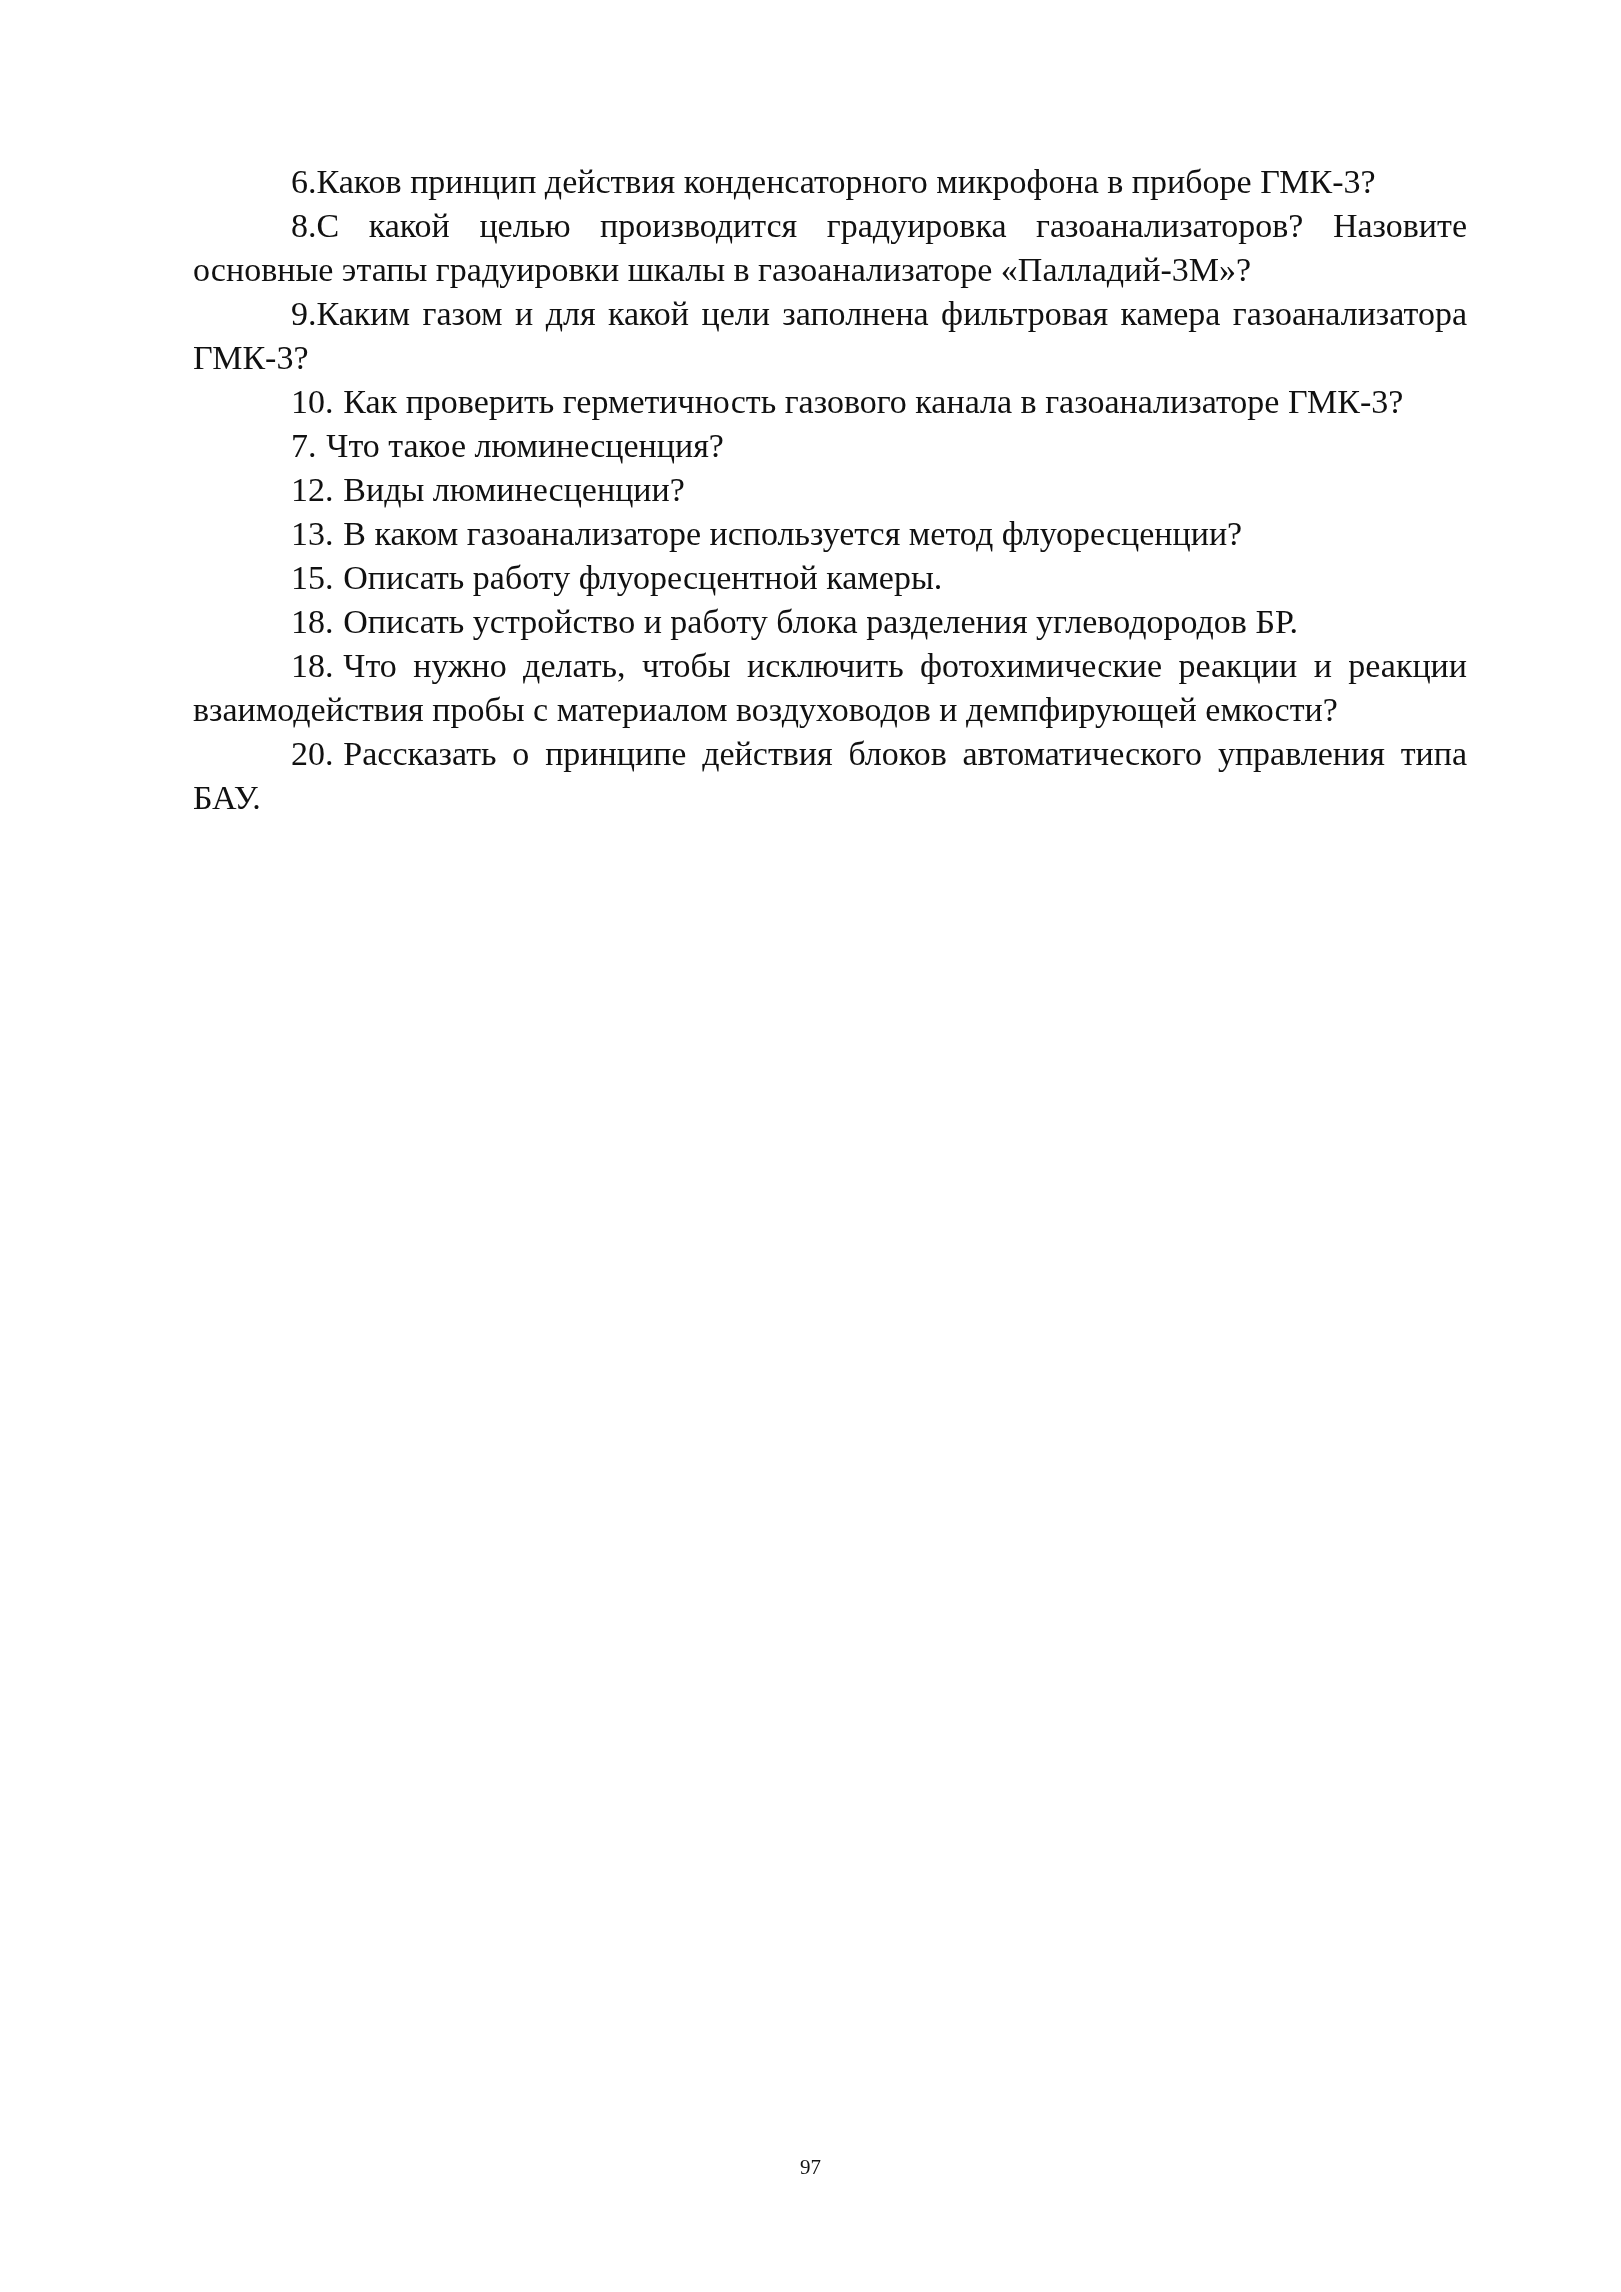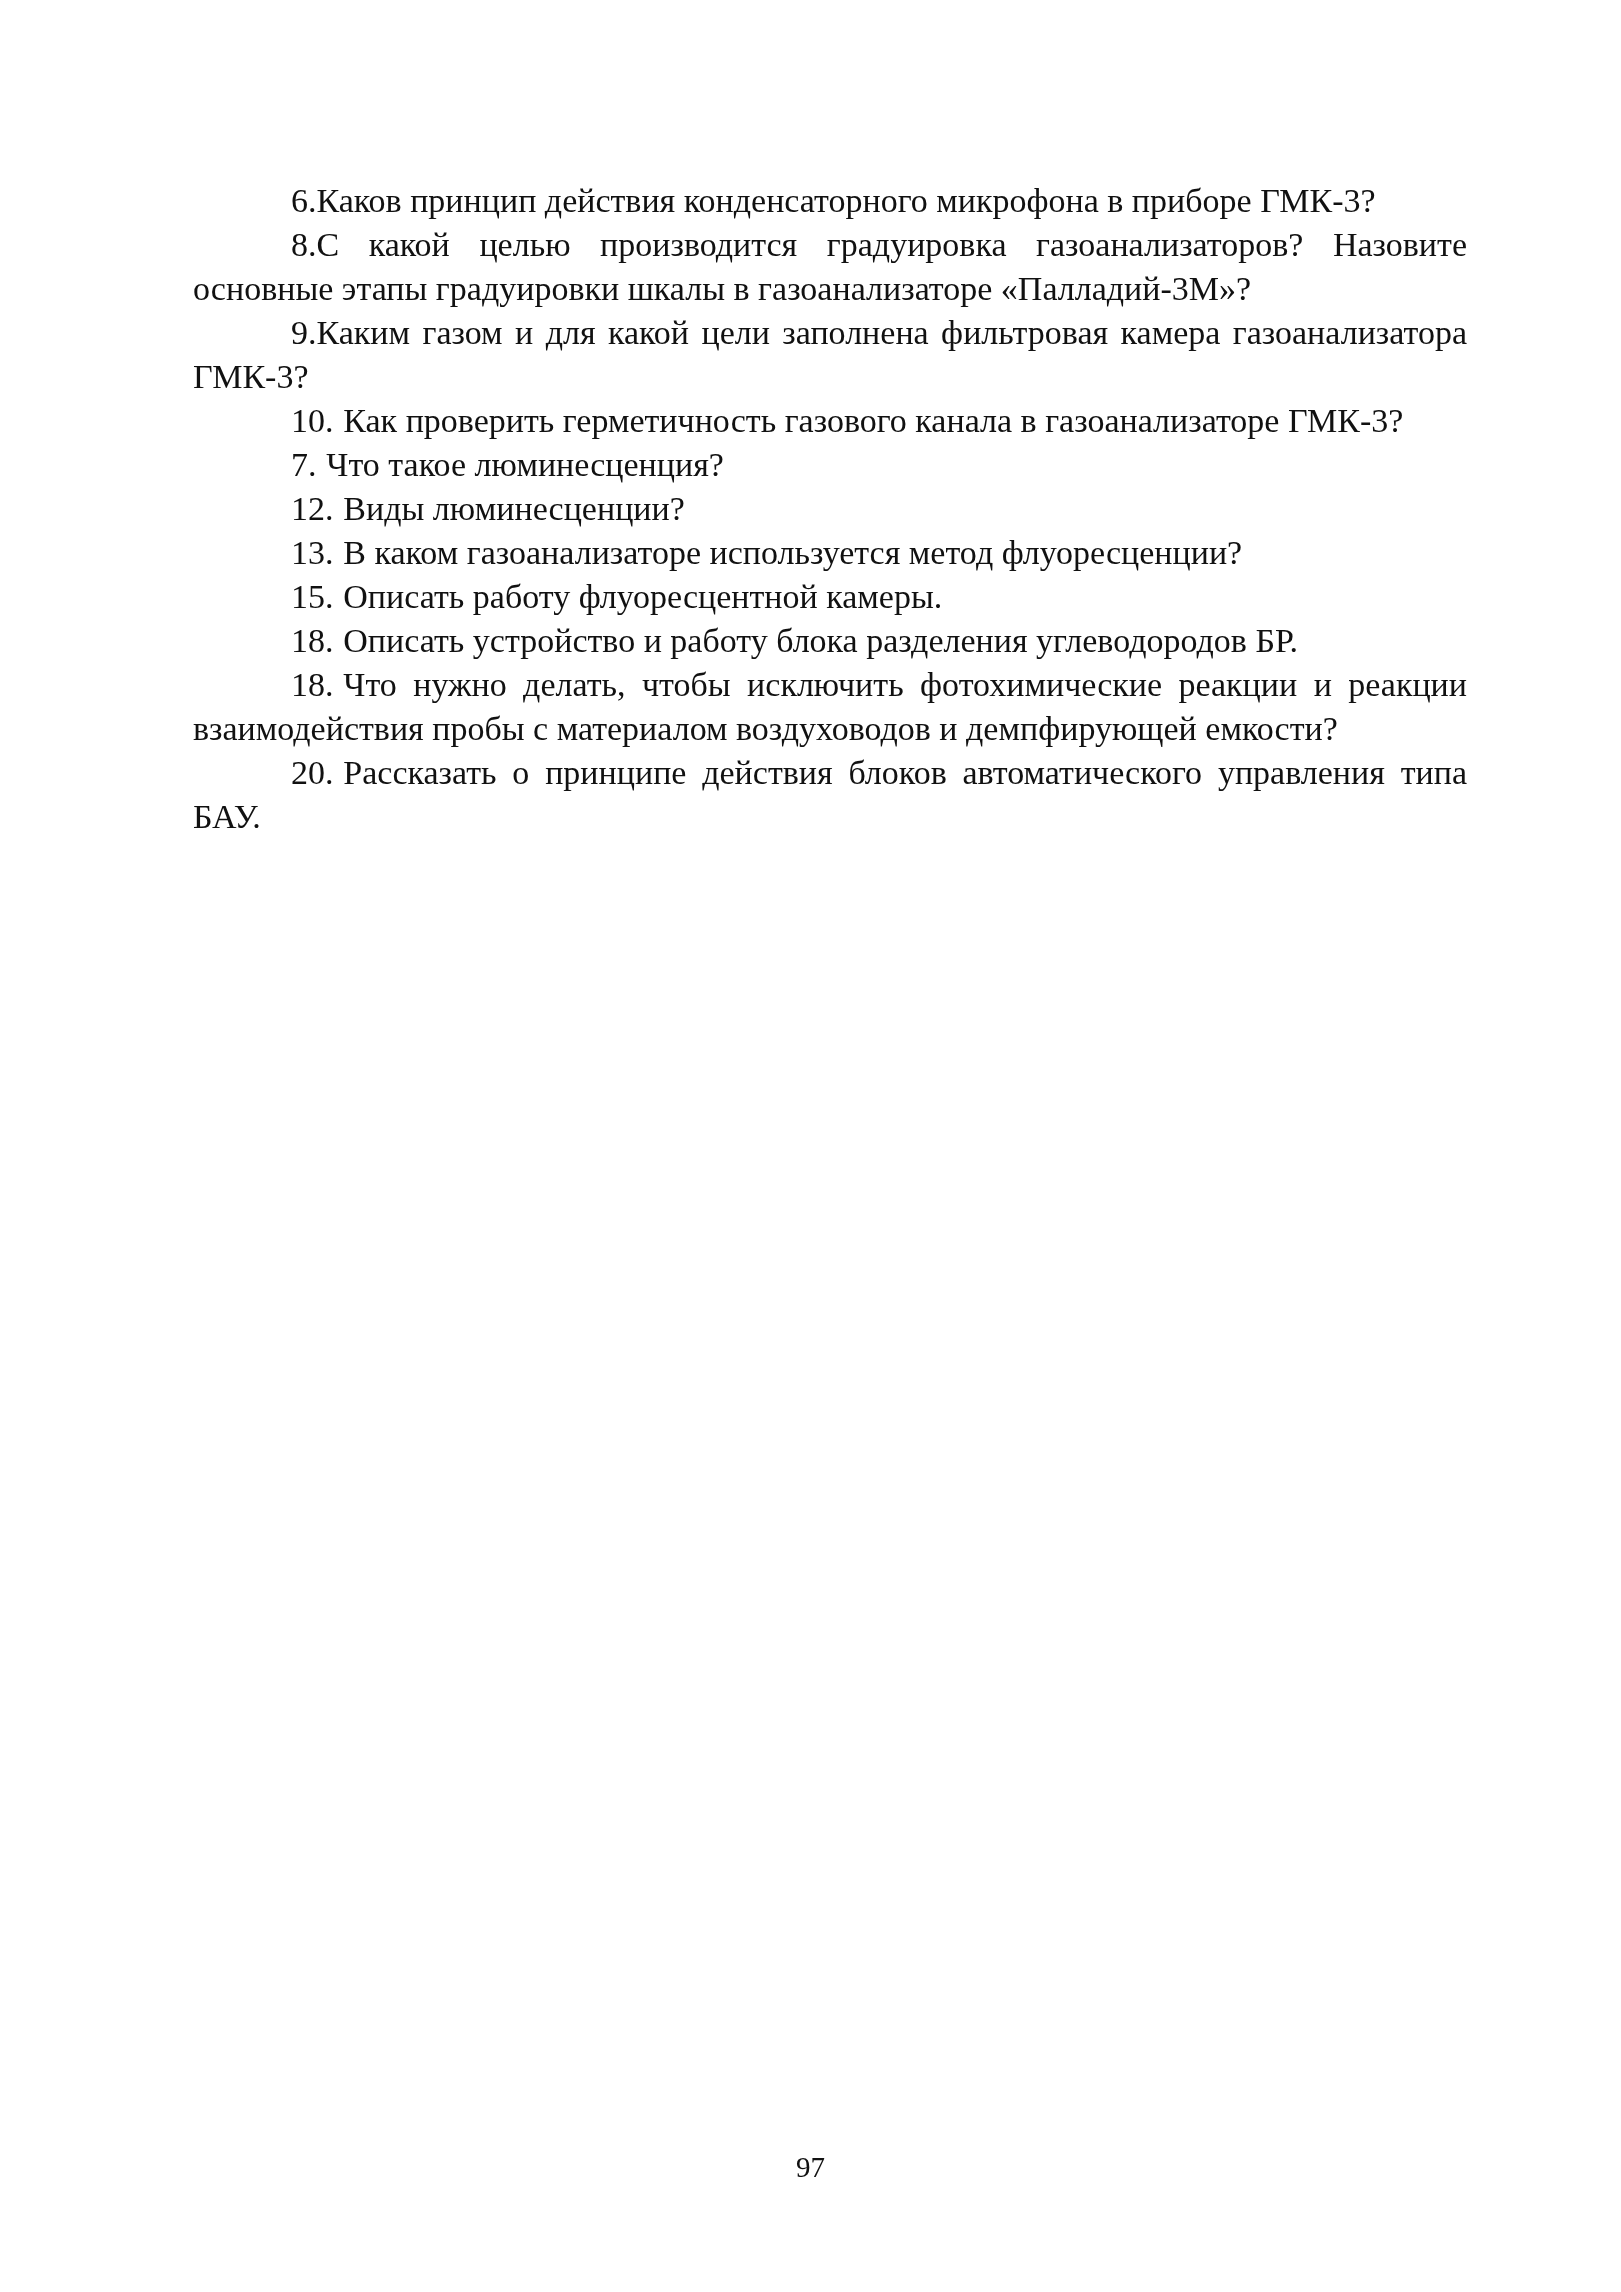--- a/index.html
+++ b/index.html
@@ -13,21 +13,20 @@
       position: relative;
       overflow: hidden;
       font-family: "Liberation Serif", "DejaVu Serif", serif;
       color: #111111;
     }
     .page {
       position: absolute;
       left: 193px;
       top: 160px;
       width: 1274px;
-      margin-top: 19px;
     }
     .q {
       margin: 0;
       font-size: 34px;
       line-height: 44px;
       text-align: justify;
       text-indent: 98px;
       hyphens: none;
     }
     .q .num {
@@ -39,21 +38,21 @@
     }
     .q .sep-tight {
       display: inline;
     }
     .page-number {
       position: absolute;
       left: 0;
       width: 1621px;
       top: 2148px;
       text-align: center;
-      font-size: 29px;
+      font-size: 21px;
       line-height: 39px;
     }
   </style>
 </head>
 <body>
 
 <div class="page">
   <p class="q"><span class="num">6.</span><span class="sep-tight"></span><span>Каков принцип действия конденсаторного микрофона в приборе ГМК-3?</span></p>
   <p class="q"><span class="num">8.</span><span>С какой целью производится градуировка газоанализаторов? Назовите основные этапы градуировки шкалы в газоанализаторе «Палладий-3М»?</span></p>
   <p class="q"><span class="num">9.</span><span>Каким газом и для какой цели заполнена фильтровая камера газоанализатора ГМК-3?</span></p>

